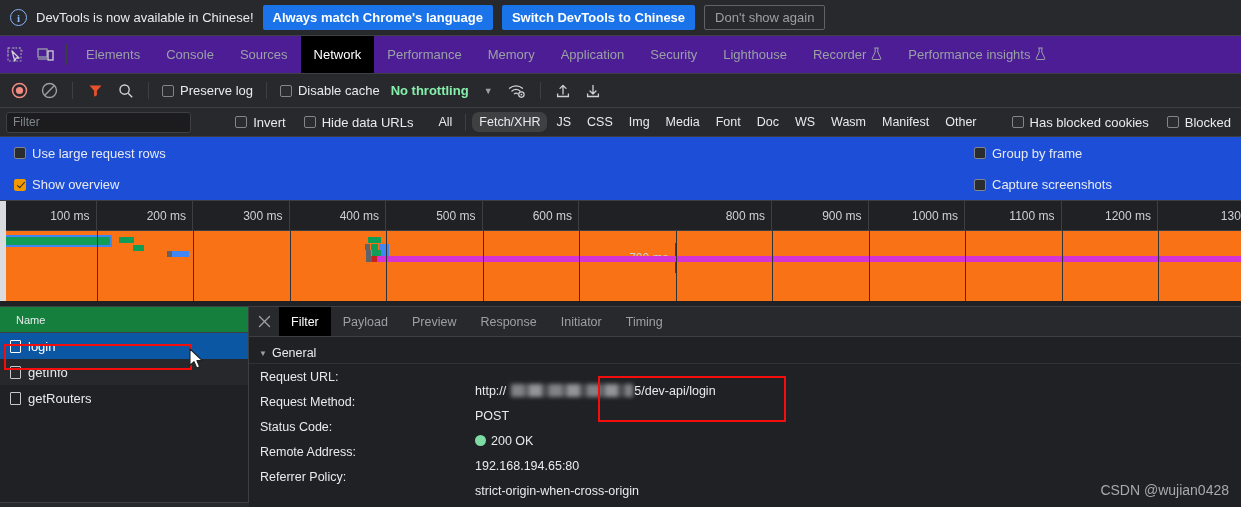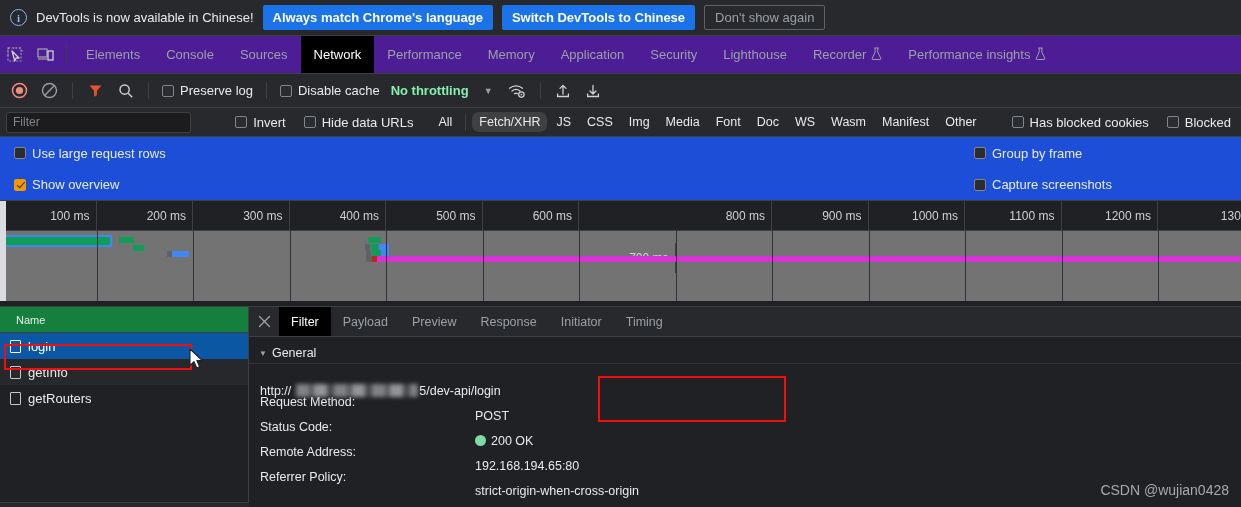--- a/index.html
+++ b/index.html
@@ -138,21 +138,21 @@
     height: 32px;
     background: #1d4ed8;
     display: flex; align-items: center;
     padding: 0 10px;
     position: relative;
   }
   .settingsrow.second { border-bottom: 1px solid #3c4043; }
   .sr-right { position: absolute; left: 970px; display: flex; align-items: center; }
 
   
-  .overview { position: relative; height: 100px; background: #737373; }
+  .overview { position: relative; height: 100px; background: #f97316; }
   .ruler {
     position: relative; height: 30px;
     background: #202124; border-bottom: 1px solid #3c4043;
   }
   .rtick {
     position: absolute; top: 0; height: 30px;
     border-right: 1px solid #3c4043;
     display: flex; align-items: center; justify-content: flex-end;
     padding-right: 6px;
     font-size: 12px; color: #cfd1d3;
@@ -543,20 +543,21 @@
             <div class="dtab">Timing</div>
           </div>
       </div>
       <div class="dbody">
         <div class="section-hd">
           <span class="tri">▼</span>
           <span>General</span>
         </div>
         <div id="fields-host">
             <div class="kvrow">
+              <div class="kvkey">Request URL:</div>
               <div class="kvval">
                 <span>http://</span>
                 <span class="blurred"></span>
                 <span style="margin-left: -4px;">5/dev-api/login</span>
               </div>
             </div>
             <div class="kvrow">
               <div class="kvkey">Request Method:</div>
               <div class="kvval">POST</div>
             </div>

